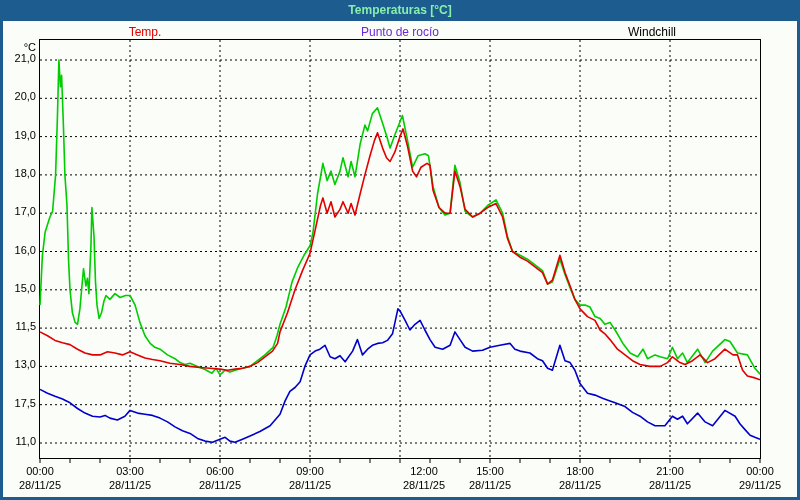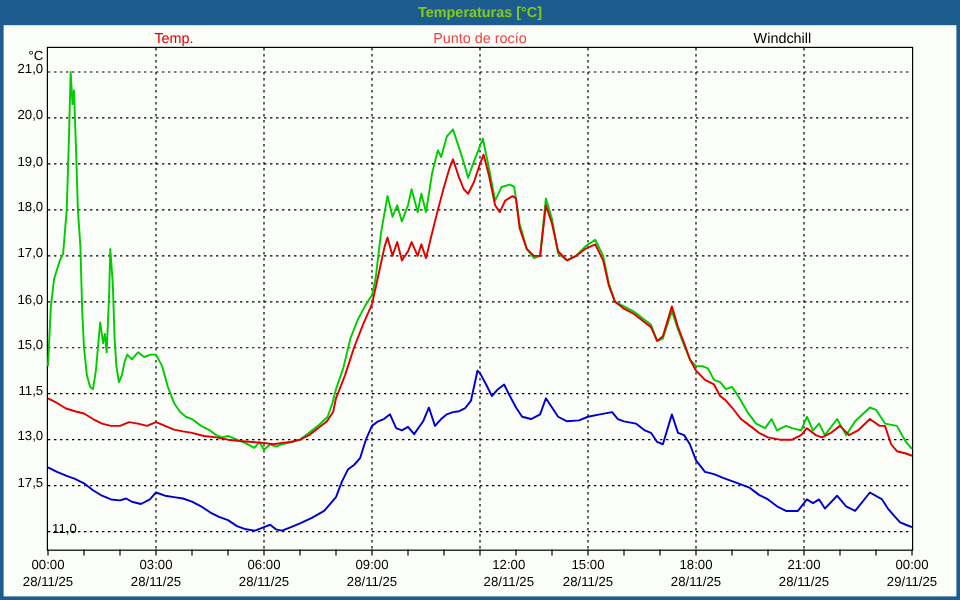--- a/index.html
+++ b/index.html
@@ -2,21 +2,21 @@
 <html><head>
 <meta charset="utf-8">
 <style>
   html,body{margin:0;padding:0;background:#e8e8e8;}
   .window{
     position:relative;width:800px;height:500px;background:#fbfdf9;
     font-family:"Liberation Sans",sans-serif;overflow:hidden;
   }
   .titlebar{
     position:absolute;left:0;top:0;width:100%;height:21px;
-    background:#1c5c8e;color:#84cc16;font-size:12px;font-weight:bold;
+    background:#1c5c8e;color:#86efac;font-size:12px;font-weight:bold;
     text-align:center;line-height:21px;
   }
   .frame{
     position:absolute;left:0;top:0;right:0;bottom:0;
     border:3px solid #1c5c8e;pointer-events:none;z-index:50;
   }
   .legend-item{
     position:absolute;top:25px;transform:translateX(-50%);
     font-size:12px;white-space:nowrap;
   }
@@ -42,21 +42,21 @@
 <body>
 
 <div class="window">
   <div class="titlebar">
     <span>Temperaturas [°C]</span>
   </div>
 
   <div class="legend-item" style="left: 145px; color: rgb(224, 0, 0);">
     <span>Temp.</span>
   </div>
-  <div class="legend-item" style="left: 400px; color: #ef4444;">
+  <div class="legend-item" style="left: 400px; color: #6d28d9;">
     <span>Punto de rocío</span>
   </div>
   <div class="legend-item" style="left: 652px; color: #000000;">
     <span>Windchill</span>
   </div>
 
   <div class="unit-label">°C</div>
 
   <div class="plot">
     <svg width="720" height="418" viewBox="0 0 720 418">
@@ -103,21 +103,21 @@
         <line x1="660" y1="418" x2="660" y2="423" stroke="#000000" stroke-width="1"></line>
         <line x1="690" y1="418" x2="690" y2="423" stroke="#000000" stroke-width="1"></line>
         <line x1="720" y1="418" x2="720" y2="423" stroke="#000000" stroke-width="1"></line>
         <polyline points="0.0,265.1 2.4,215.3 5.1,192.3 9.9,177.0 12.6,171.3 15.6,134.9 17.4,77.4 18.9,20.0 20.4,46.8 21.6,35.3 23.4,85.1 24.9,134.9 27.0,165.5 28.5,219.2 30.0,249.8 32.4,272.8 35.1,282.4 37.5,284.3 39.9,268.9 43.5,228.7 45.9,246.0 47.4,238.3 48.9,253.6 51.0,203.8 51.9,167.5 54.0,196.2 55.5,242.1 57.0,265.1 59.1,278.5 61.5,272.8 63.9,261.3 66.0,255.5 69.9,259.4 75.0,253.6 80.1,257.5 85.5,255.5 90.0,255.5 95.1,265.1 99.9,282.4 105.0,295.8 110.1,303.4 114.9,307.3 120.0,309.2 127.5,314.9 135.0,318.7 140.1,322.6 144.9,324.5 150.0,323.3 157.5,326.4 165.0,329.5 171.9,333.3 176.1,328.3 180.0,334.8 185.1,330.2 189.9,332.1 195.0,330.2 202.5,328.3 210.0,326.4 217.5,320.7 225.0,314.9 233.1,307.3 237.0,295.8 240.0,284.3 246.0,267.0 252.0,242.1 258.0,226.8 264.0,215.3 270.0,205.8 273.0,192.3 277.5,154.0 282.9,123.4 287.1,140.6 291.0,131.1 294.9,144.5 300.0,131.1 303.0,117.7 308.1,136.8 311.1,121.5 315.0,136.8 320.1,104.3 324.9,85.1 327.6,90.9 332.4,73.6 337.5,67.9 342.6,83.2 347.4,98.5 350.1,108.1 354.9,94.7 362.4,75.5 367.5,100.4 372.6,127.2 378.0,115.8 384.9,113.8 388.5,115.8 393.0,146.4 399.0,167.5 405.0,175.1 410.1,173.2 414.9,125.3 420.0,142.6 425.1,171.3 432.6,177.0 440.1,173.2 447.6,165.5 456.0,159.8 462.6,173.2 467.4,196.2 472.5,211.5 480.0,215.3 487.5,219.2 495.0,224.9 502.5,230.6 507.6,244.1 512.4,242.1 519.9,219.2 525.0,234.5 530.1,247.9 534.9,259.4 540.0,265.1 545.1,265.1 549.9,267.0 555.0,276.6 560.1,278.5 564.9,284.3 570.0,282.4 575.1,290.0 582.9,303.4 590.1,313.0 597.6,316.8 603.0,309.2 607.5,318.7 615.0,314.9 620.1,316.8 627.6,318.7 632.4,307.3 637.5,318.7 642.6,313.0 647.4,322.6 657.6,309.2 665.1,322.6 672.6,311.1 684.9,299.6 690.0,301.5 697.5,313.0 707.4,314.9 714.9,328.3 720.0,334.1" fill="none" stroke="#00cc00" stroke-width="1.6" stroke-linejoin="round"></polyline>
         <polyline points="0.0,291.9 7.5,295.8 15.0,300.4 22.5,302.7 30.0,304.6 37.5,309.2 45.0,313.0 52.5,314.9 60.0,314.9 67.5,311.8 75.0,313.0 82.5,314.9 90.0,311.8 97.5,314.9 105.0,318.0 112.5,319.5 120.0,320.7 129.9,323.3 140.1,324.5 150.0,326.4 159.9,327.5 170.1,328.3 180.0,329.1 187.5,330.2 195.0,329.1 202.5,328.3 210.0,326.4 217.5,322.6 225.0,316.8 232.5,311.1 237.6,303.4 240.0,291.9 247.5,272.8 255.0,249.8 262.5,230.6 270.0,213.4 275.1,190.4 280.5,165.5 282.9,157.9 287.1,173.2 291.0,161.7 294.9,177.0 300.0,169.4 303.0,161.7 308.1,173.2 311.1,163.6 315.0,175.1 320.1,154.0 324.9,134.9 330.0,115.8 334.5,100.4 337.5,92.8 342.6,108.1 346.5,117.7 350.1,121.5 354.9,111.9 360.0,96.6 363.0,88.9 367.5,106.2 372.6,131.1 376.5,136.8 381.0,127.2 387.0,123.4 390.0,125.3 393.0,150.2 399.0,167.5 405.0,173.2 410.1,173.2 414.9,131.1 420.0,146.4 425.1,169.4 432.6,177.0 440.1,173.2 447.6,167.5 456.0,163.6 462.6,177.0 467.4,198.1 472.5,211.5 480.0,217.2 487.5,221.1 495.0,226.8 502.5,232.6 507.6,244.1 512.4,240.2 519.9,215.3 525.0,232.6 530.1,246.0 534.9,259.4 540.0,268.9 547.5,276.6 555.0,280.4 560.1,290.0 564.9,293.8 570.0,299.6 577.5,309.2 585.0,314.9 592.5,320.7 600.0,324.5 609.9,326.4 620.1,326.4 627.6,322.6 632.4,316.8 639.9,322.6 645.0,324.5 652.5,320.7 660.0,314.9 667.5,322.6 675.0,318.7 684.9,309.2 693.0,314.9 697.5,314.9 702.6,330.2 707.4,336.0 714.9,337.9 720.0,339.8" fill="none" stroke="#e00000" stroke-width="1.6" stroke-linejoin="round"></polyline>
         <polyline points="0.0,349.4 7.5,353.2 15.0,356.3 22.5,359.0 30.0,362.8 37.5,368.5 45.0,373.1 52.5,376.2 60.0,377.0 65.1,375.4 69.9,378.1 77.4,380.0 84.9,376.2 90.0,370.4 97.5,373.1 105.0,374.3 112.5,375.4 120.0,378.1 127.5,381.9 135.0,386.9 142.5,390.7 150.0,393.4 157.5,398.4 165.0,401.1 172.5,402.2 180.0,399.2 185.1,397.3 189.9,401.1 195.0,402.2 202.5,399.2 210.0,396.1 219.9,391.5 230.1,385.8 240.0,374.3 245.1,360.9 249.9,351.3 255.0,347.5 260.1,341.7 264.9,326.4 270.0,314.9 275.1,311.1 279.9,309.2 285.0,305.3 290.1,316.8 294.9,318.7 300.0,315.7 305.1,321.8 312.6,311.1 317.4,299.6 322.5,314.9 327.6,309.2 332.4,305.3 337.5,303.4 342.6,302.7 347.4,300.4 352.5,293.8 357.9,268.9 360.0,270.9 365.1,280.4 369.9,290.0 375.0,284.3 380.1,280.4 384.9,290.0 390.0,299.6 395.1,307.3 402.6,309.2 410.1,305.3 414.9,291.9 420.0,299.6 425.1,307.3 432.6,311.1 442.5,310.3 450.0,307.3 459.9,305.3 470.1,303.4 474.9,309.2 480.0,311.1 489.9,313.0 497.4,318.7 502.5,320.7 507.6,328.3 512.4,330.2 519.9,305.3 525.0,320.7 530.1,322.6 534.9,330.2 540.0,343.6 547.5,353.2 555.0,355.1 562.5,358.2 570.0,360.9 575.1,362.8 585.0,366.6 592.5,372.4 600.0,376.2 607.5,381.9 615.0,385.8 624.9,385.8 632.4,376.2 637.5,379.3 642.6,376.2 647.4,383.8 657.6,373.1 665.1,381.9 672.6,385.8 684.9,370.4 695.1,376.2 699.9,383.8 705.0,389.6 710.1,395.3 714.9,397.3 720.0,399.2" fill="none" stroke="#0000cc" stroke-width="1.6" stroke-linejoin="round"></polyline>
       </svg>
   </div>
 
   <div id="ylabels">
-      <div class="y-label" style="top: 435px; padding-left: 28px;">11,0</div>
+      <div class="y-label" style="top: 435px;">11,0</div>
       <div class="y-label" style="top: 396.7px;">17,5</div>
       <div class="y-label" style="top: 358.4px;">13,0</div>
       <div class="y-label" style="top: 320.1px;">11,5</div>
       <div class="y-label" style="top: 281.8px;">15,0</div>
       <div class="y-label" style="top: 243.5px;">16,0</div>
       <div class="y-label" style="top: 205.2px;">17,0</div>
       <div class="y-label" style="top: 166.9px;">18,0</div>
       <div class="y-label" style="top: 128.6px;">19,0</div>
       <div class="y-label" style="top: 90.3px;">20,0</div>
       <div class="y-label" style="top: 52px;">21,0</div>

